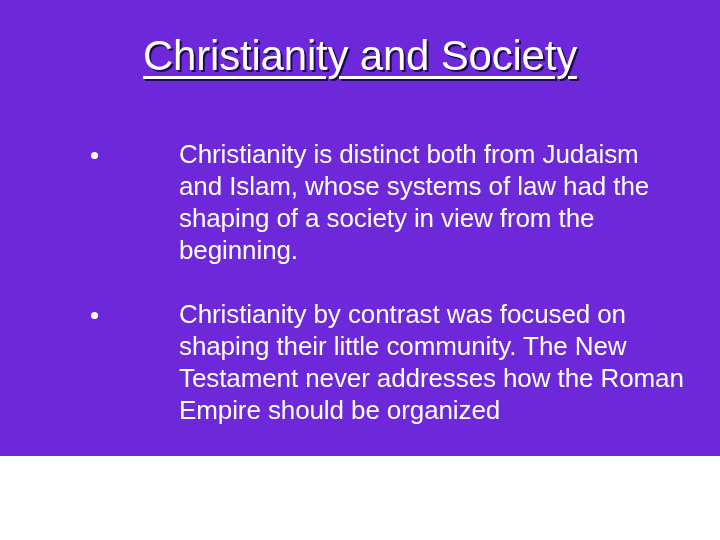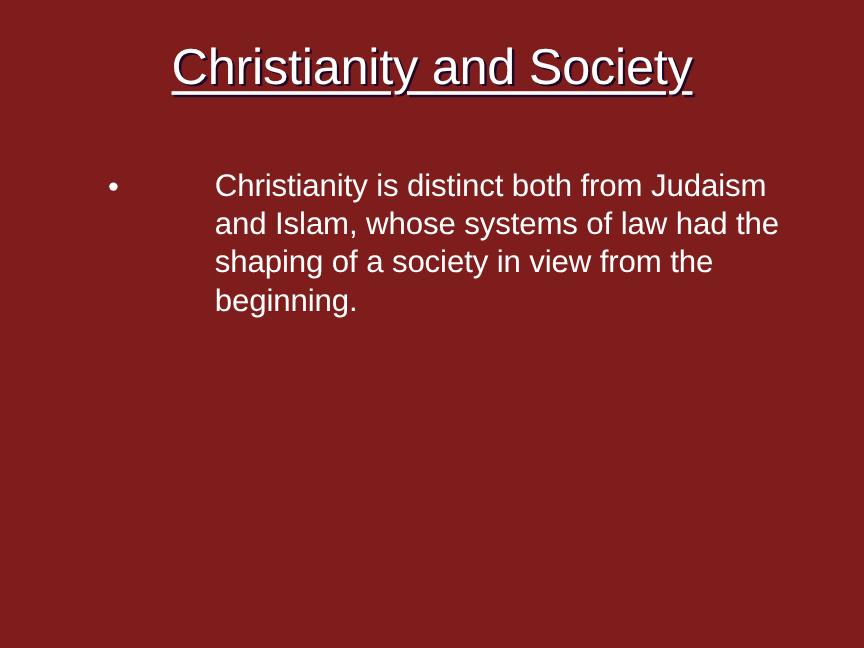--- a/index.html
+++ b/index.html
@@ -8,22 +8,22 @@
   }
   body {
     width: 720px;
     height: 540px;
     overflow: hidden;
     font-family: "Liberation Sans", sans-serif;
   }
   #slide {
     position: relative;
     width: 720px;
-    height: 540px;
-    background: #7f1d1d;
+    height: 456px;
+    background: #6d28d9;
     overflow: hidden;
   }
   #slide-title {
     position: absolute;
     left: 0;
     top: 32px;
     width: 720px;
     text-align: center;
     color: #ffffff;
     font-size: 42px;
@@ -90,16 +90,20 @@
 
   <div id="slide-title"><span class="title-underline">Christianity and Society</span></div>
 
   <div id="bullet-list">
 
     <div class="bullet-item">
       <div class="bullet-marker"><span class="dot"></span></div>
       <div class="bullet-text">Christianity is distinct both from Judaism and Islam, whose systems of law had the shaping of a society in view from the beginning.</div>
     </div>
 
+    <div class="bullet-item">
+      <div class="bullet-marker"><span class="dot"></span></div>
+      <div class="bullet-text">Christianity by contrast was focused on shaping their little community. The New Testament never addresses how the Roman Empire should be organized</div>
+    </div>
 
   </div>
 
 </div>
 
 </body></html>

